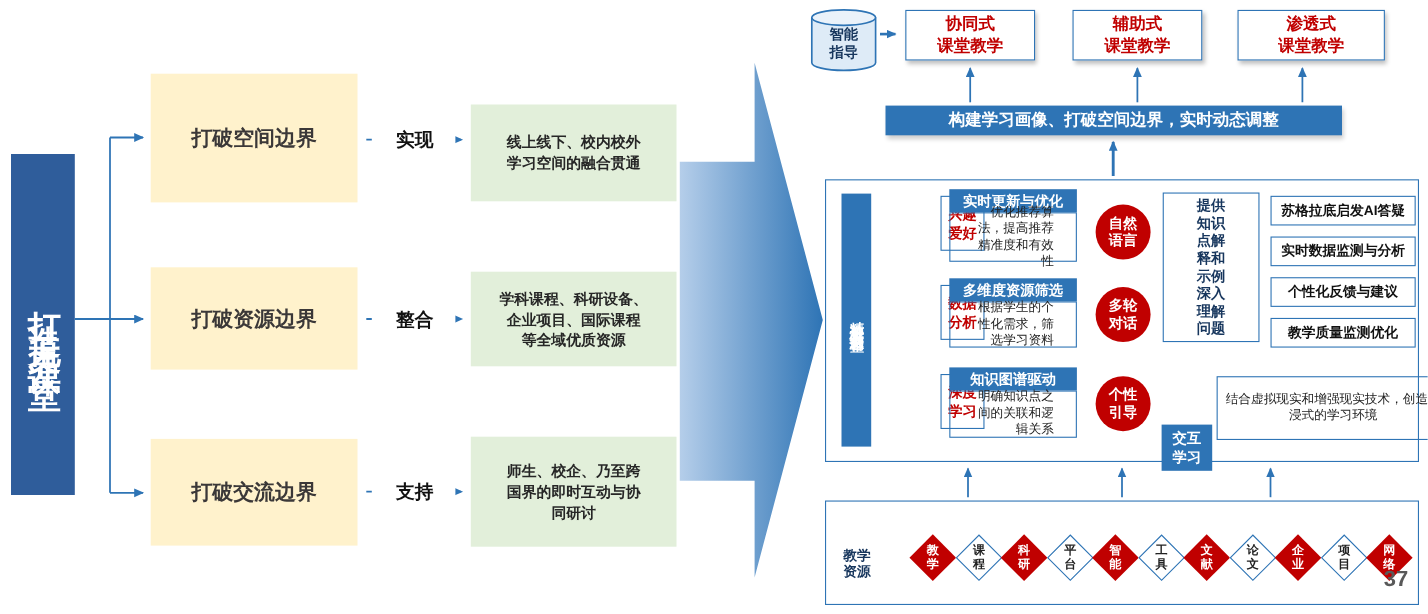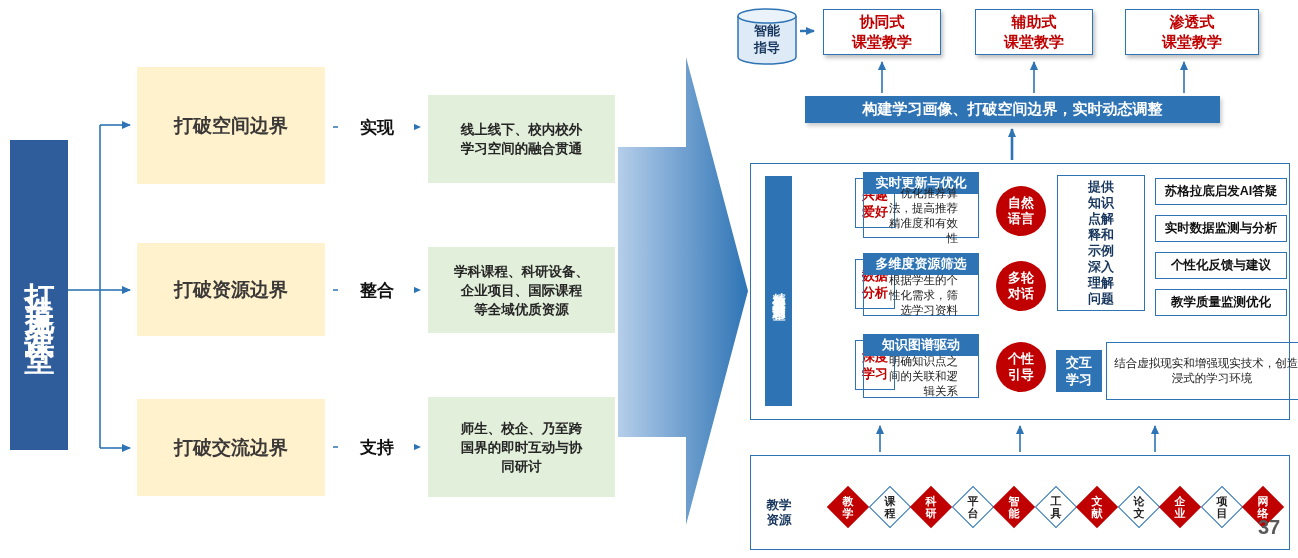--- a/index.html
+++ b/index.html
@@ -18,21 +18,21 @@
   .panel{border:1.5px solid #2E74B5;background:#fff;}
   .sidebar{background:#2E74B5;color:#fff;}
   .sidebar span{writing-mode:vertical-rl;text-orientation:upright;font-size:13px;font-weight:bold;letter-spacing:2px;}
   .tag-box{border:1.5px solid #2E74B5;background:#fff;color:#C00000;font-weight:bold;font-size:13px;text-align:center;line-height:17px;margin-left:35px;}
   .comp-head{background:#2E74B5;color:#fff;font-weight:bold;font-size:13px;}
   .comp-body{border:1.5px solid #2E74B5;color:#222;font-size:11.5px;text-align:right;line-height:15px;padding:2px 20px;}
   .circle{background:#C00000;border-radius:50%;color:#fff;font-weight:bold;font-size:13px;text-align:center;line-height:16px;}
   .provide-box{border:1.5px solid #2E74B5;color:#17365D;font-weight:bold;font-size:13px;text-align:center;line-height:16px;}
   .provide-box span{display:block;width:30px;}
   .out-box{border:1.5px solid #2E74B5;color:#111;font-weight:bold;font-size:12.5px;}
-  .interact-tag{background:#2E74B5;color:#fff;font-weight:bold;font-size:13px;line-height:17px;text-align:left;}
+  .interact-tag{background:#2E74B5;color:#fff;font-weight:bold;font-size:13px;line-height:17px;text-align:left;margin-top:36px;}
   .interact-desc{border:1.5px solid #2E74B5;color:#222;font-size:11.5px;line-height:15px;text-align:center;padding:3px 5px;}
   .cyl-label{color:#17365D;font-weight:bold;text-align:center;}
   .dia-wrap{position:absolute;width:44px;height:44px;}
   .dia-shape{position:absolute;inset:7px;transform:rotate(45deg);box-sizing:border-box;}
   .dia-red .dia-shape{background:#C00000;}
   .dia-white .dia-shape{background:#fff;border:1.3px solid #2E74B5;}
   .dia-label{position:absolute;inset:0;display:flex;align-items:center;justify-content:center;font-size:11px;font-weight:bold;line-height:12px;text-align:center;white-space:pre-line;}
   .dia-red .dia-label{color:#fff;}
   .dia-white .dia-label{color:#222;}
   .page-num{color:#595959;font-size:20px;font-weight:bold;}

